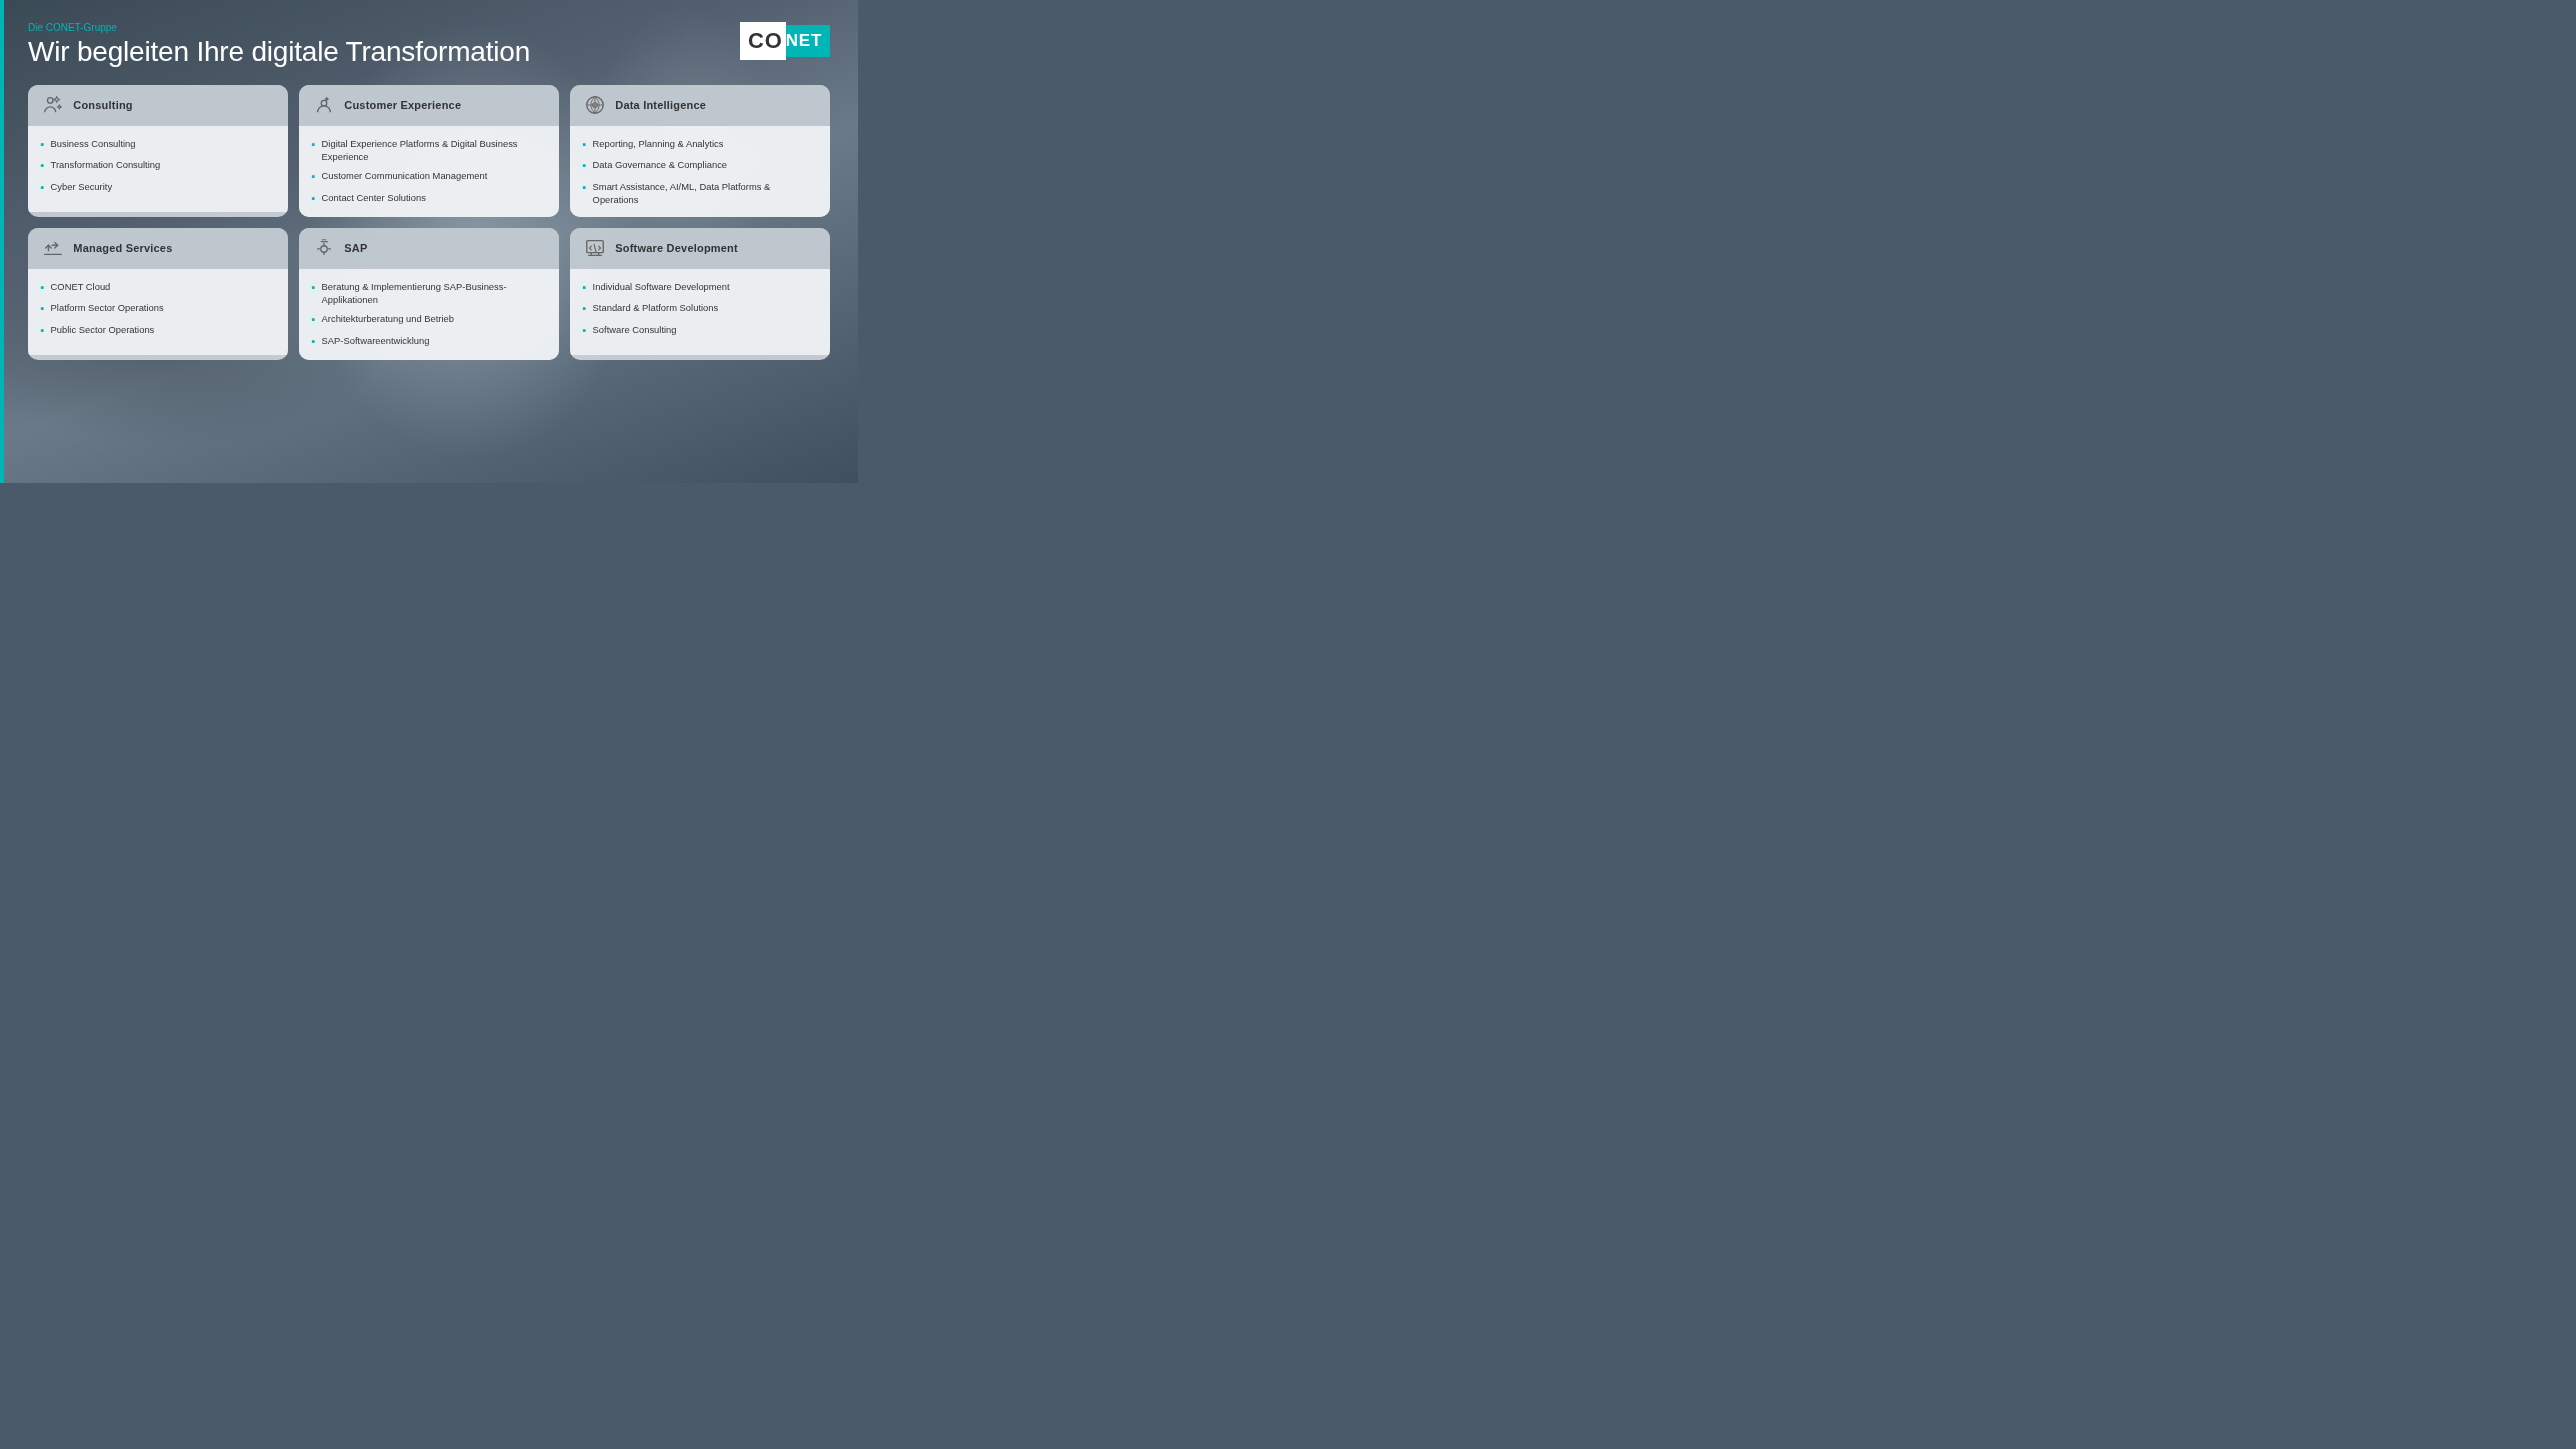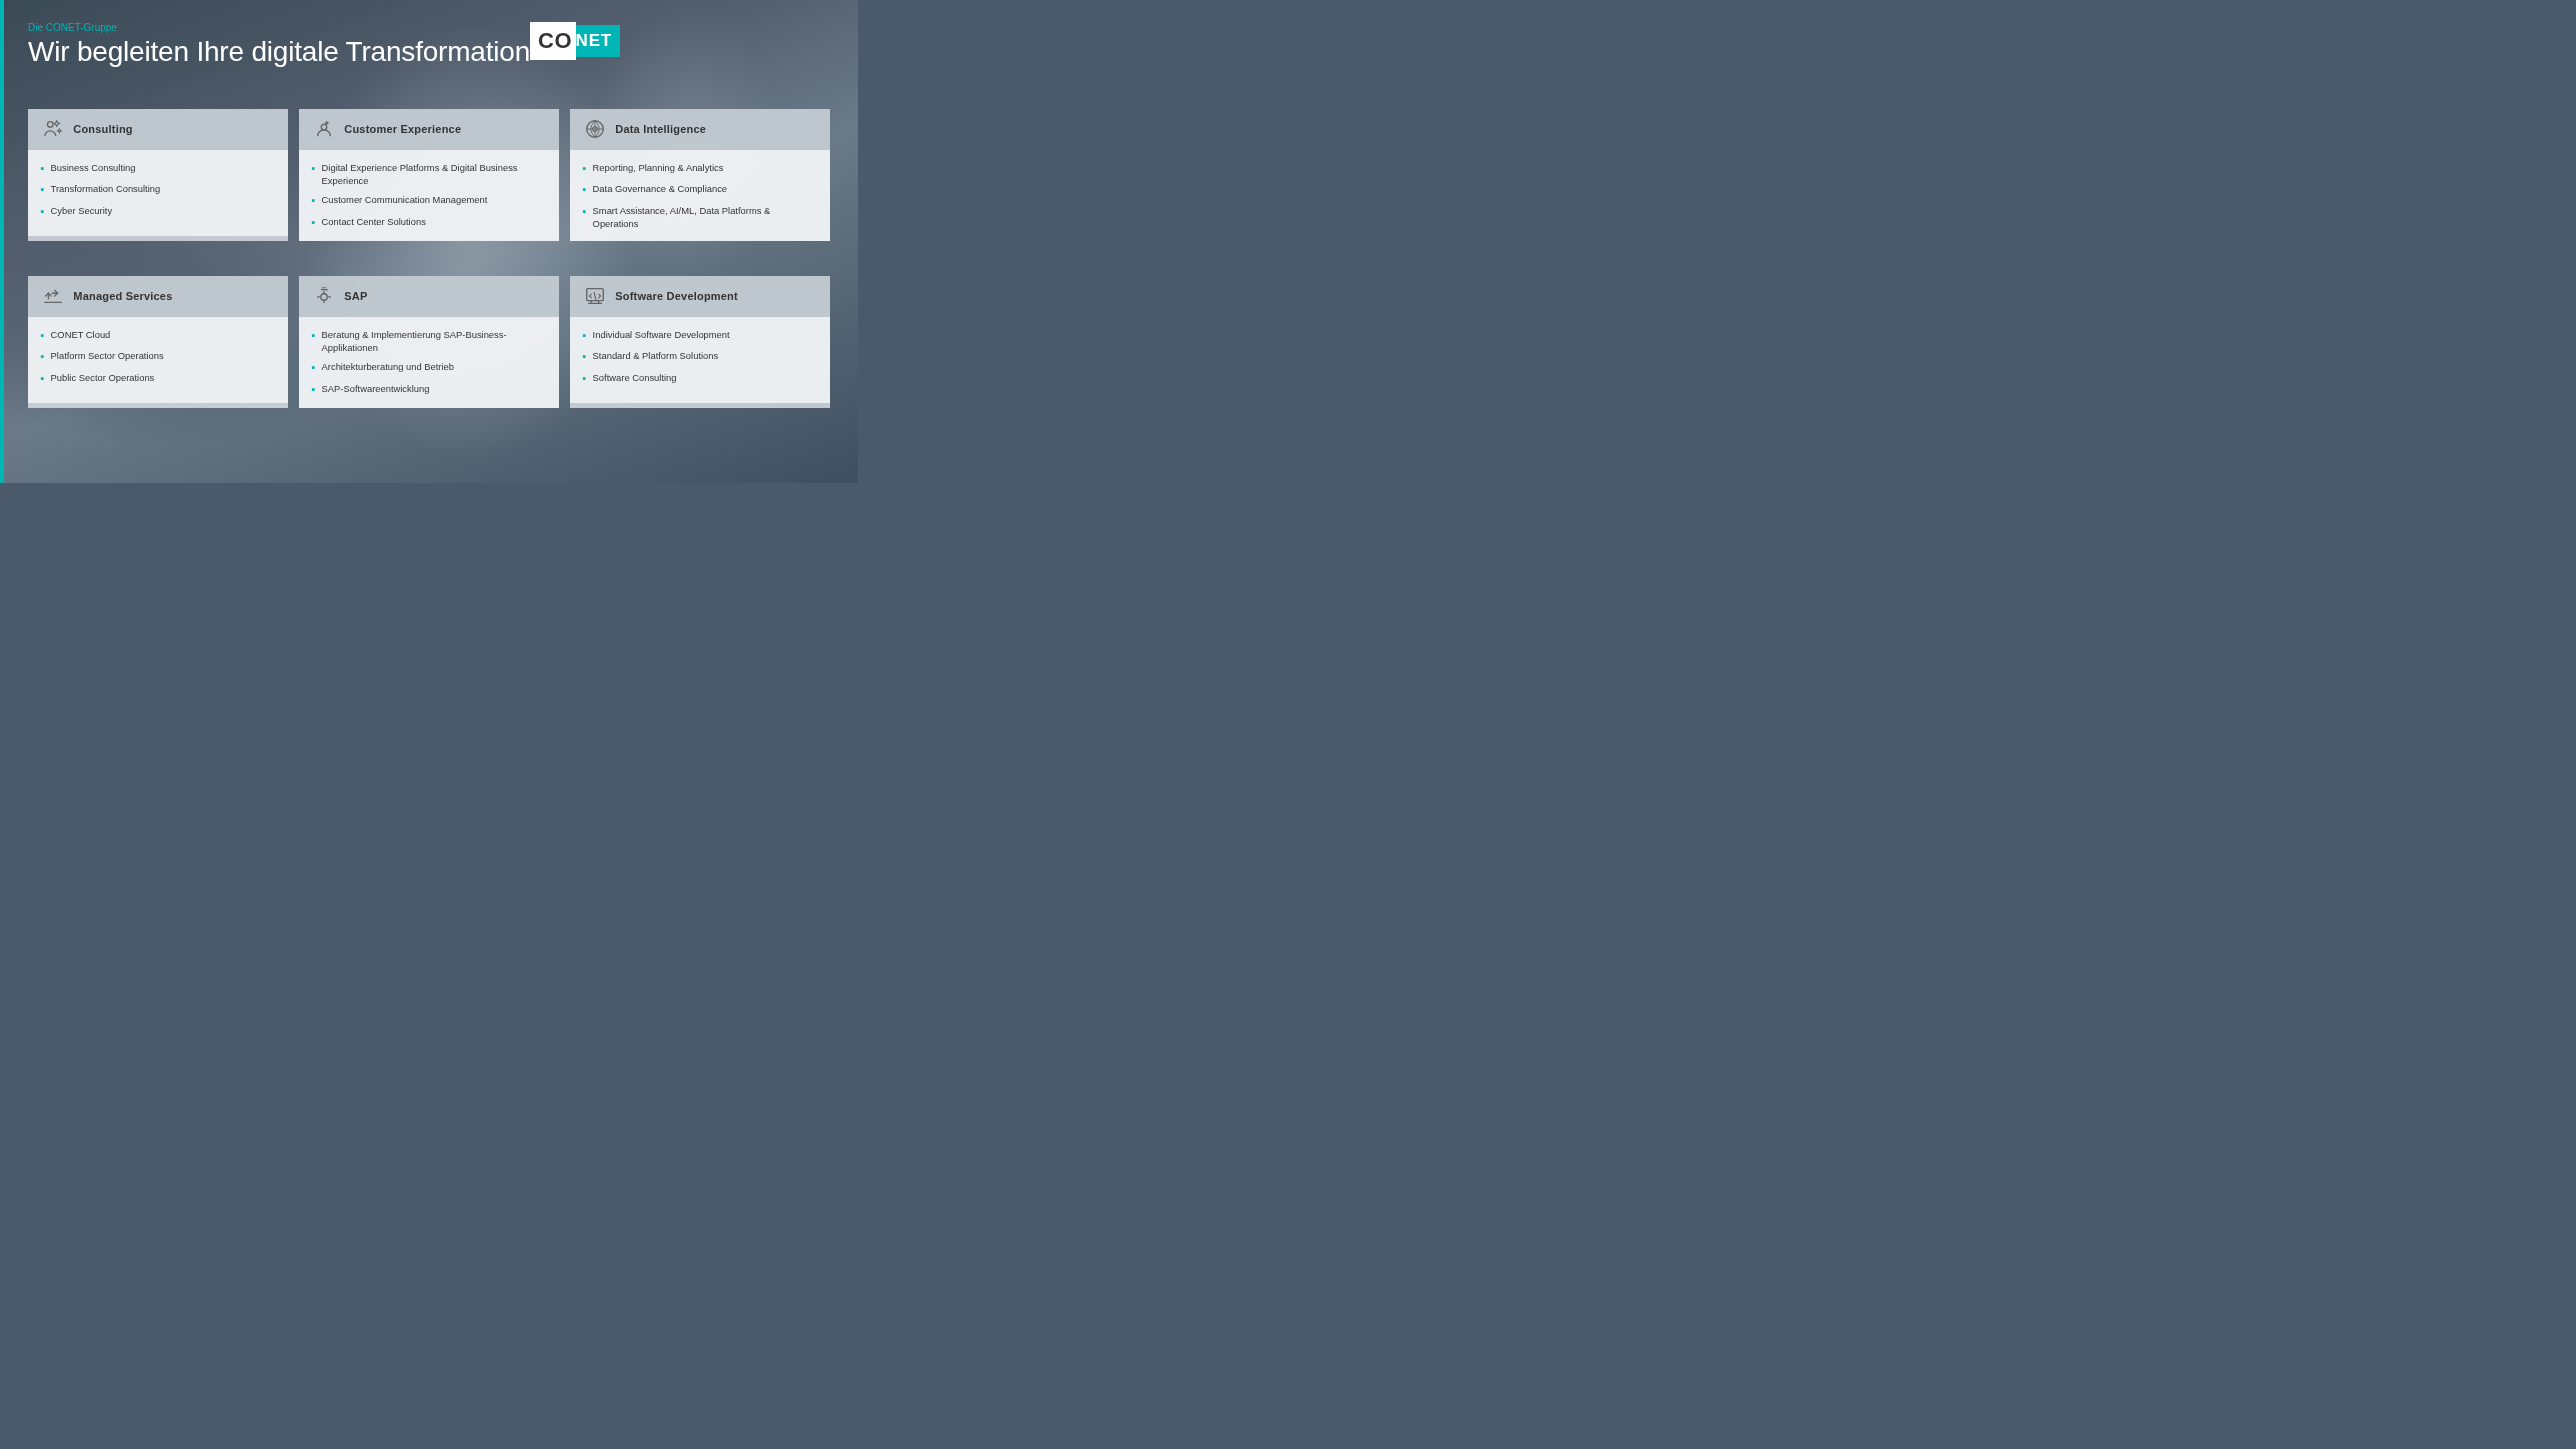--- a/index.html
+++ b/index.html
@@ -29,20 +29,21 @@
       position: relative;
       z-index: 1;
       width: 100%;
       min-height: 483px;
       padding: 22px 28px 19px 28px;
     }
 
     
     .header {
       display: flex;
+      justify-content: space-between;
       align-items: flex-start;
       margin-bottom: 17px;
     }
 
     .header-title {
       color: #fff;
     }
 
     .subtitle {
       color: #00b5b5;
@@ -85,23 +86,22 @@
     .grid {
       display: grid;
       grid-template-columns: 1fr 1fr 1fr;
       grid-template-rows: auto auto;
       gap: 11px;
     }
 
     
     .card {
       background: rgba(220, 225, 230, 0.82);
-      border-radius: 0;
+      border-radius: 10px;
       overflow: hidden;
-      margin-top: 24px;
     }
 
     .card-header {
       background: rgba(190, 198, 205, 0.9);
       display: flex;
       align-items: center;
       gap: 7.8px;
       padding: 7.8px 12.5px;
     }
 

